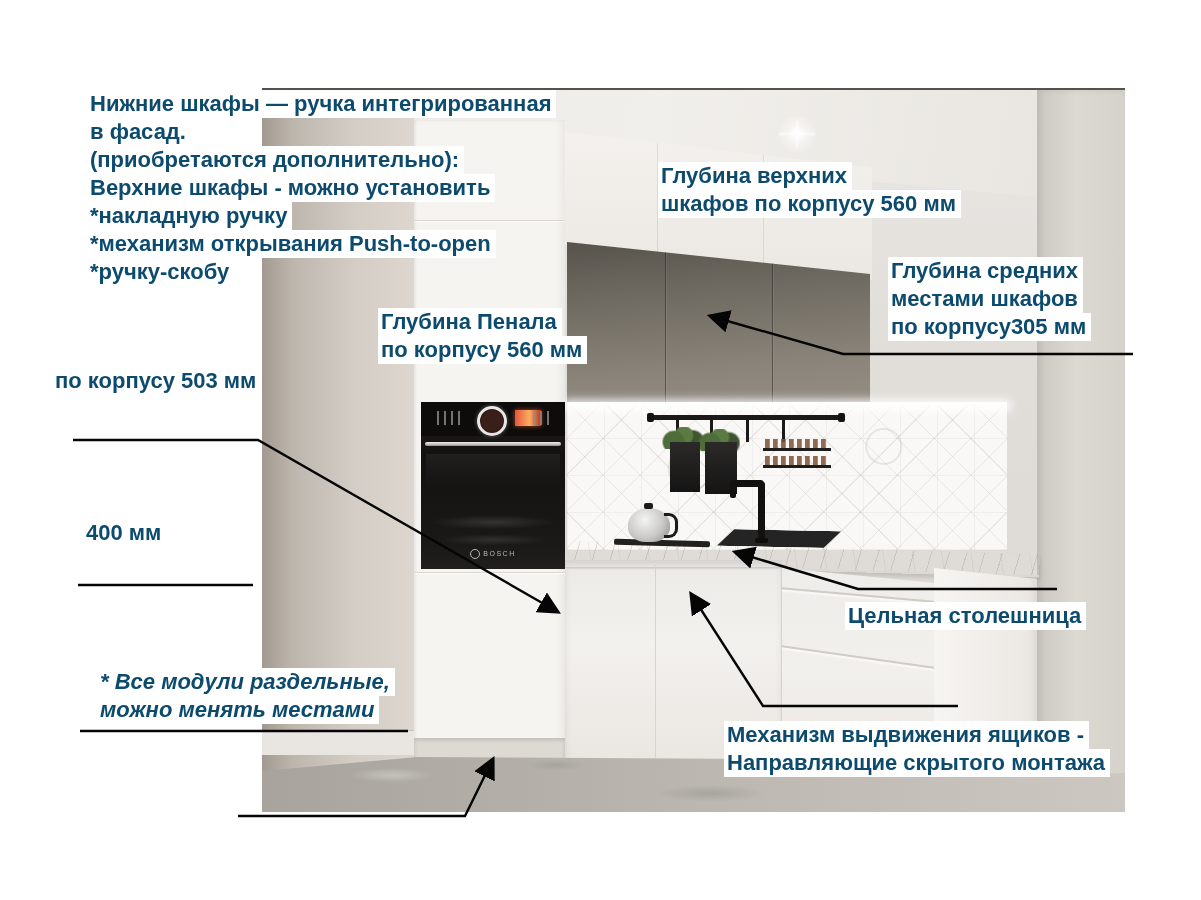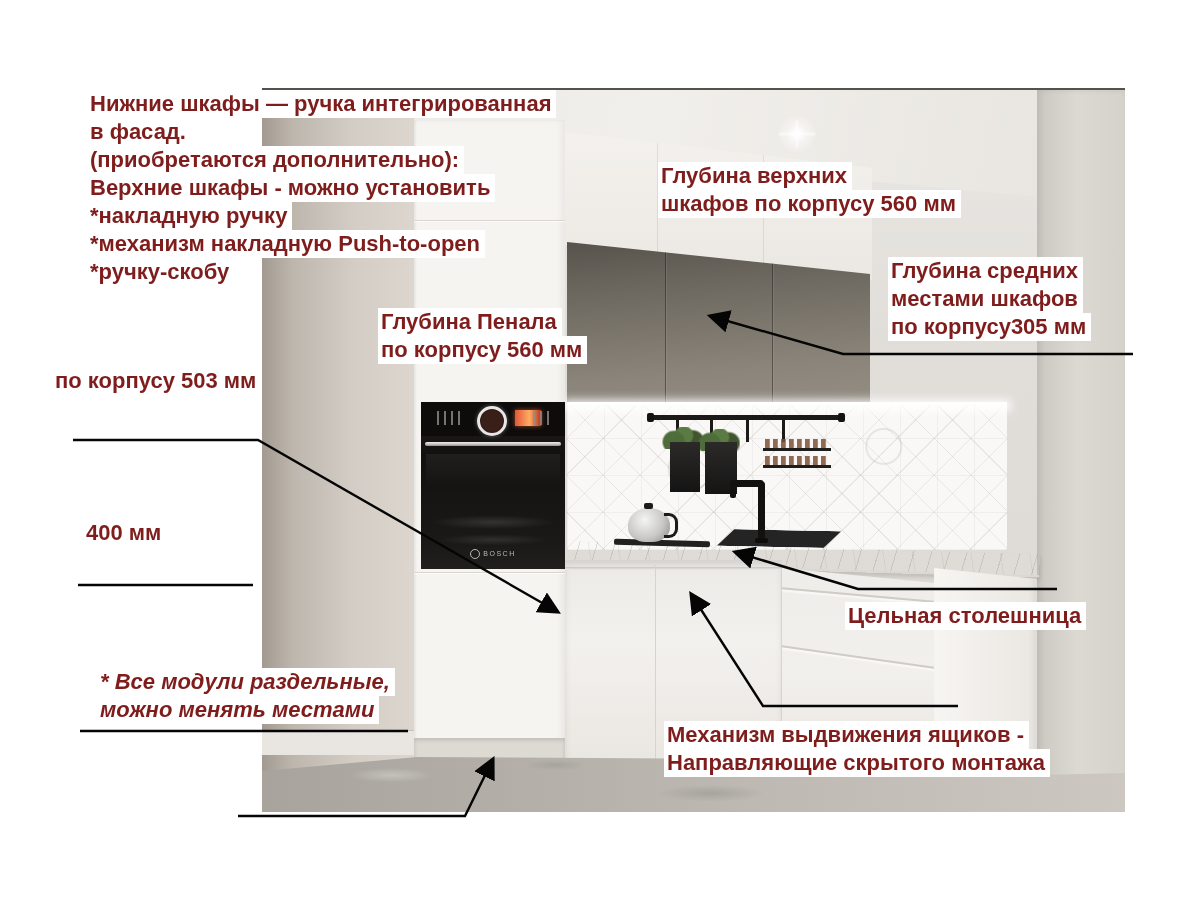--- a/index.html
+++ b/index.html
@@ -120,21 +120,21 @@
          background-image:
            radial-gradient(ellipse 70px 12px at 15% 45%,rgba(255,255,255,.28),transparent 60%),
            radial-gradient(ellipse 90px 14px at 52% 72%,rgba(85,83,79,.20),transparent 60%),
            radial-gradient(ellipse 60px 10px at 78% 35%,rgba(255,255,255,.22),transparent 60%),
            radial-gradient(ellipse 50px 9px at 34% 30%,rgba(95,92,88,.16),transparent 60%),
            linear-gradient(90deg,#a8a49d,#bdb9b2 55%,#ccc8c1);
          clip-path:polygon(0 26px,18% 12px,60% 14px,90% 30px,100% 28px,100% 100%,0 100%);}
 
   
   #lines{position:absolute;left:0;top:0;z-index:5;}
-  .lbl{position:absolute;z-index:10;color:#7f1d1d;font-size:22px;font-weight:bold;line-height:27px;}
+  .lbl{position:absolute;z-index:10;color:#0c4a6e;font-size:22px;font-weight:bold;line-height:27px;}
   .lbl span{display:table;background:#fff;padding:0 5px 1px 3px;white-space:nowrap;}
   .lbl.italic{font-style:italic;}
 </style>
 </head>
 <body>
 
 <div id="canvas">
 
   <div id="photo">
     <div class="ceiling"></div>
@@ -227,21 +227,21 @@
     <path d="M1057 589 H858 L735 552" fill="none" stroke="#050505" stroke-width="2.4" marker-end="url(#arw)"></path>
     <path d="M1133 354 H843 L710 316" fill="none" stroke="#050505" stroke-width="2.4" marker-end="url(#arw)"></path>
   </svg>
 
   <div class="lbl" style="left:87px;top:90px;">
     <span>Нижние шкафы — ручка интегрированная</span>
     <span>в фасад.</span>
     <span>(приобретаются дополнительно):</span>
     <span>Верхние шкафы - можно установить</span>
     <span>*накладную ручку</span>
-    <span>*механизм накладную Push-to-open</span>
+    <span>*механизм открывания Push-to-open</span>
     <span>*ручку-скобу</span>
   </div>
 
   <div class="lbl" style="left:658px;top:162px;">
     <span>Глубина верхних</span>
     <span>шкафов по корпусу 560 мм</span>
   </div>
 
   <div class="lbl" style="left:888px;top:257px;">
     <span>Глубина средних</span>
@@ -264,19 +264,19 @@
 
   <div class="lbl" style="left:845px;top:602px;">
     <span>Цельная столешница</span>
   </div>
 
   <div class="lbl italic" style="left:97px;top:668px;">
     <span>* Все модули раздельные,</span>
     <span>можно менять местами</span>
   </div>
 
-  <div class="lbl" style="left:664px;top:721px;text-align:center;">
+  <div class="lbl" style="left:724px;top:721px;text-align:center;">
     <span>Механизм выдвижения ящиков -</span>
     <span>Направляющие скрытого монтажа</span>
   </div>
 
 
 </div>
 
 </body></html>

